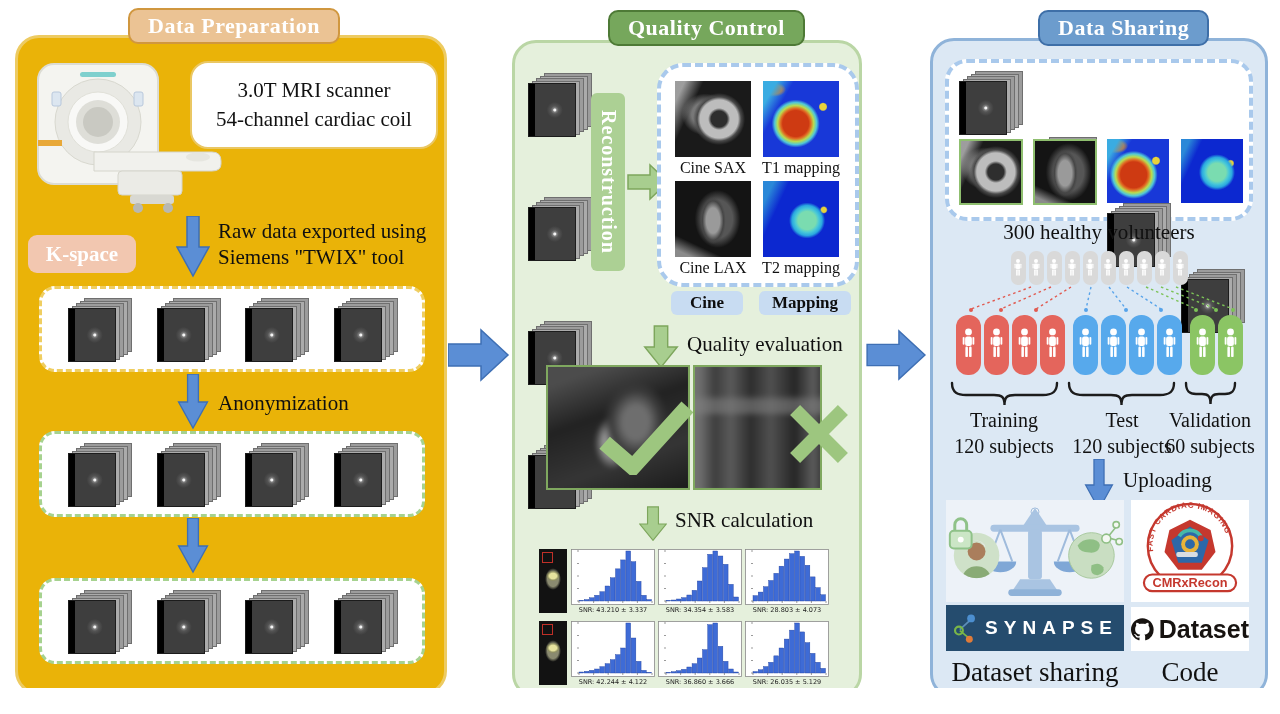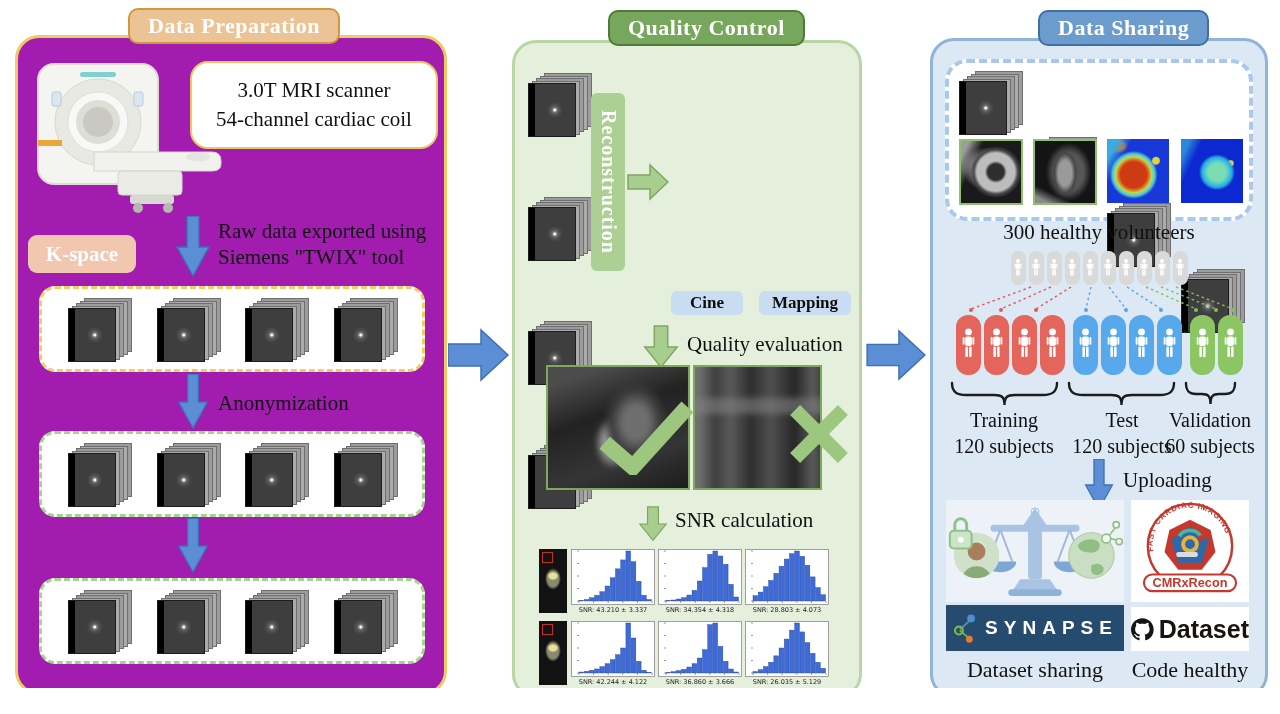--- a/index.html
+++ b/index.html
@@ -1,19 +1,19 @@
 <!DOCTYPE html>
 <html><head>
 <meta charset="utf-8">
 <style>
   html,body{margin:0;padding:0;background:#fff;}
   .canvas{position:relative;width:1280px;height:688px;background:#fff;overflow:hidden;
           font-family:"Liberation Serif","DejaVu Serif",serif;color:#111;padding-left:28px;}
   .panel{position:absolute;border-radius:24px;}
-  .panel.prep{left:15px;top:35px;width:426px;height:654px;background:#a21caf;border:3px solid #EDCB62;}
+  .panel.prep{left:15px;top:35px;width:426px;height:654px;background:#eab308;border:3px solid #EDCB62;}
   .panel.qc{left:512px;top:40px;width:344px;height:652px;background:#E5F0DC;border:3px solid #BAD6A5;}
   .panel.share{left:930px;top:38px;width:332px;height:654px;background:#DCE8F4;border:3px solid #8FB3D9;}
   .hdr{position:absolute;z-index:5;border-radius:10px;color:#fff;font-weight:bold;font-size:22px;
        text-align:center;padding:3px 18px;letter-spacing:.5px;}
   .hdr-prep{left:128px;top:8px;background:#EBC394;border:2px solid #D0973F;}
   .hdr-qc{left:608px;top:10px;background:#76A75C;border:2px solid #4E7A36;}
   .hdr-share{left:1038px;top:10px;background:#6C9CCD;border:2px solid #3E6FA8;}
   .abs{position:absolute;}
   
   .dashbox{position:absolute;background:#fff;border-radius:16px;display:flex;align-items:center;justify-content:space-evenly;}
@@ -95,21 +95,21 @@
   .pill-lg .person-svg{width:17px;}
   .gray-row{gap:3px;}
   .grp-label{position:absolute;text-align:center;font-size:20px;line-height:1.3;}
   .ethics{position:absolute;left:13px;top:459px;width:178px;height:102px;background:#EDF2F8;}
   .synapse{position:absolute;left:13px;top:564px;width:178px;height:46px;background:#254C6E;
            display:flex;align-items:center;justify-content:center;gap:7px;}
   .synapse-text{color:#fff;font-family:"Liberation Sans","DejaVu Sans",sans-serif;font-size:19px;
                 letter-spacing:6px;font-weight:600;}
   .whitebox{position:absolute;background:#fff;display:flex;align-items:center;justify-content:center;}
   .github-text{font-family:"Liberation Sans","DejaVu Sans",sans-serif;font-weight:700;font-size:25px;color:#171310;}
-  .share-label{position:absolute;text-align:center;font-size:22px;}
+  .share-label{position:absolute;text-align:center;font-size:27px;}
 </style>
 </head>
 <body>
 
 <div class="canvas">
 
   <div class="hdr hdr-prep">Data Preparation</div>
   <div class="hdr hdr-share">Data Sharing</div>
   <div class="hdr hdr-qc">Quality Control</div>
 
@@ -281,20 +281,30 @@
         <div class="sf"></div>
       </div>
 
     <div class="recon-pill">
       <span>Reconstruction</span>
     </div>
     <svg class="abs" style="left:112px;top:120px" width="42" height="38" viewBox="0 0 42 38">
       <polygon points="1,12 23,12 23,2 41,19 23,36 23,26 1,26" fill="#A8CE8F" stroke="#7DA65C" stroke-width="1.5"></polygon>
     </svg>
 
+    <div class="dashbox dash-blue" style="left:142px;top:20px;width:194px;height:216px;display:block">
+      <div class="mri-tile tile-sax" style="left:14px;top:14px;width:76px;height:76px"></div>
+      <div class="mri-tile tile-t1" style="left:102px;top:14px;width:76px;height:76px"></div>
+      <div class="tile-cap" style="left:13px;top:92px">Cine SAX</div>
+      <div class="tile-cap" style="left:101px;top:92px">T1 mapping</div>
+      <div class="mri-tile tile-lax" style="left:14px;top:114px;width:76px;height:76px"></div>
+      <div class="mri-tile tile-t2" style="left:102px;top:114px;width:76px;height:76px"></div>
+      <div class="tile-cap" style="left:13px;top:192px">Cine LAX</div>
+      <div class="tile-cap" style="left:101px;top:192px">T2 mapping</div>
+    </div>
 
     <div class="tag" style="left:156px;top:248px;width:72px">Cine</div>
     <div class="tag" style="left:244px;top:248px;width:92px">Mapping</div>
 
     <svg class="abs" style="left:128px;top:282px" width="36" height="44" viewBox="0 0 36 46">
       <polygon points="11,1 25,1 25,23 35,23 18,44 1,23 11,23" fill="#A8CE8F" stroke="#7DA65C" stroke-width="1.5"></polygon>
     </svg>
     <div class="abs t" style="left:172px;top:288px">Quality evaluation</div>
 
     <div class="eval" style="left:31px;top:322px;width:140px;height:121px">
@@ -394,21 +404,21 @@
           <line x1="51.8" x2="51.8" y1="52" y2="54" stroke="#555" stroke-width=".6"></line>
           <line x1="66.4" x2="66.4" y1="52" y2="54" stroke="#555" stroke-width=".6"></line>
           <line x1="81" x2="81" y1="52" y2="54" stroke="#555" stroke-width=".6"></line>
           <line x1="6" x2="8" y1="2" y2="2" stroke="#555" stroke-width=".6"></line>
           <line x1="6" x2="8" y1="14.5" y2="14.5" stroke="#555" stroke-width=".6"></line>
           <line x1="6" x2="8" y1="27" y2="27" stroke="#555" stroke-width=".6"></line>
           <line x1="6" x2="8" y1="39.5" y2="39.5" stroke="#555" stroke-width=".6"></line>
           <line x1="6" x2="8" y1="52" y2="52" stroke="#555" stroke-width=".6"></line>
         </svg></div>
     <div class="hist-cap" style="left:54px;top:563px">SNR: 43.210 ± 3.337</div>
-    <div class="hist-cap" style="left:141px;top:563px">SNR: 34.354 ± 4.318</div>
+    <div class="hist-cap" style="left:141px;top:563px">SNR: 34.354 ± 3.583</div>
     <div class="hist-cap" style="left:228px;top:563px">SNR: 28.803 ± 4.073</div>
     <div class="roi" style="left:24px;top:578px"></div>
     <div class="hist" style="left:56px;top:578px"><svg viewBox="0 0 84 56" width="84" height="56">
           <rect x=".5" y=".5" width="83" height="55" fill="#fff" stroke="#8A8A8A" stroke-width=".8"></rect>
           <rect x="8.00" y="51.00" width="4.71" height="1.00" fill="#3E6BD6" stroke="#1F3F9E" stroke-width=".4"></rect>
           <rect x="13.21" y="50.33" width="4.71" height="1.67" fill="#3E6BD6" stroke="#1F3F9E" stroke-width=".4"></rect>
           <rect x="18.43" y="49.33" width="4.71" height="2.67" fill="#3E6BD6" stroke="#1F3F9E" stroke-width=".4"></rect>
           <rect x="23.64" y="48.00" width="4.71" height="4.00" fill="#3E6BD6" stroke="#1F3F9E" stroke-width=".4"></rect>
           <rect x="28.86" y="45.67" width="4.71" height="6.33" fill="#3E6BD6" stroke="#1F3F9E" stroke-width=".4"></rect>
           <rect x="34.07" y="42.67" width="4.71" height="9.33" fill="#3E6BD6" stroke="#1F3F9E" stroke-width=".4"></rect>

